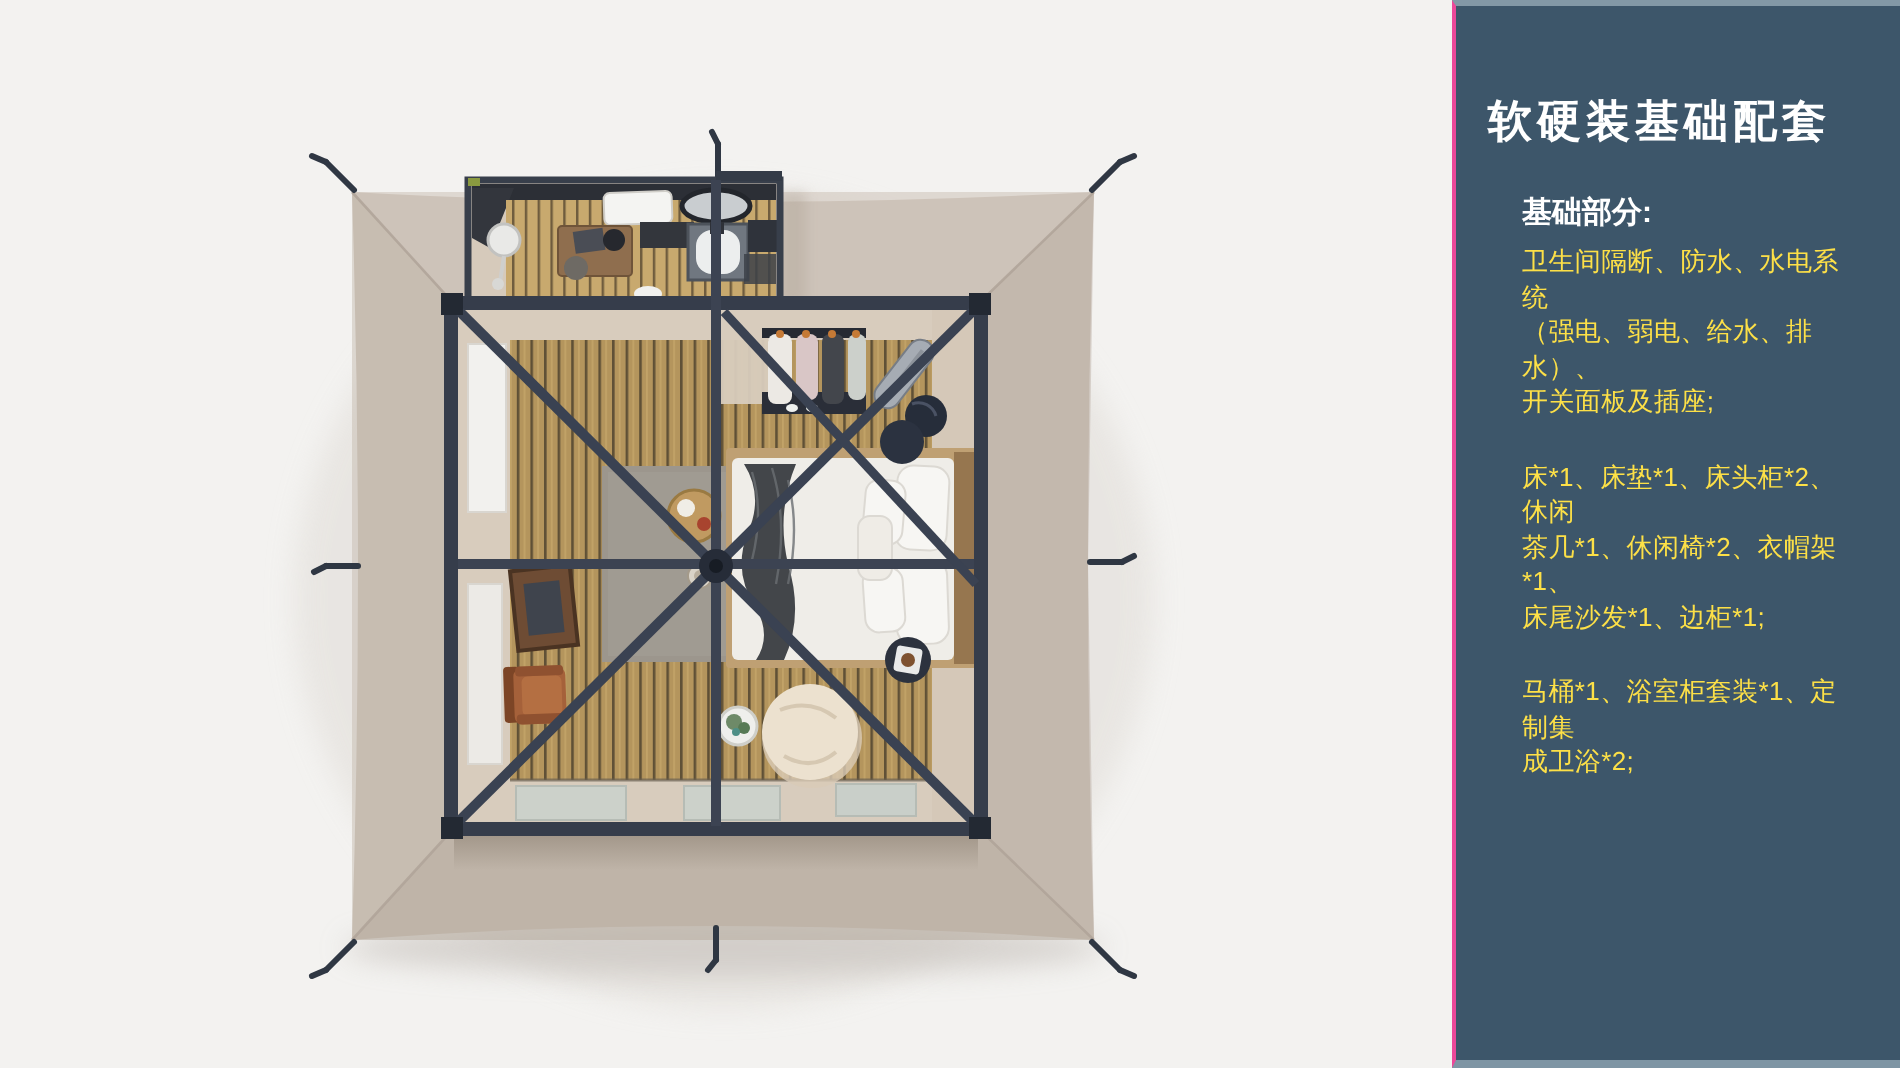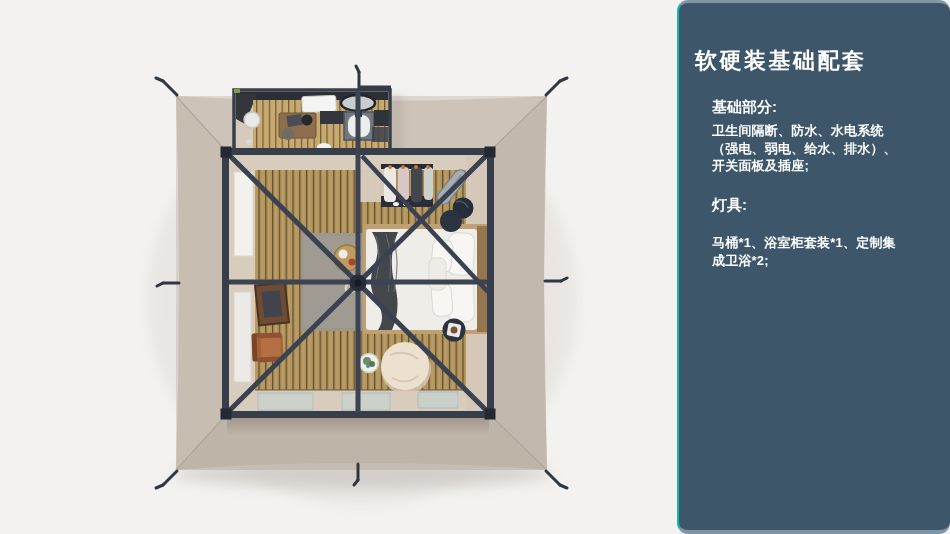--- a/index.html
+++ b/index.html
@@ -1,30 +1,30 @@
 <!DOCTYPE html>
 <html><head>
 <meta charset="utf-8">
 <style>
   html,body{margin:0;padding:0;background:#e9e8e6;}
   .stage{position:relative;width:950px;height:534px;background:#f3f2f0;overflow:hidden;
          font-family:"Liberation Sans",sans-serif;}
   .render-area{position:absolute;left:0;top:0;width:723px;height:534px;}
   .render-area svg{display:block;width:723px;height:534px;}
-  .panel{position:absolute;right:0;top:0;width:273px;height:534px;box-sizing:border-box;
+  .panel{position:absolute;right:0;top:0;width:224px;height:534px;box-sizing:border-box;
          background:#3d566a;color:#ffffff;
-         border-top:3px solid #8398a6;border-bottom:4px solid #7e95a4;border-left:2px solid #14b8a6;border-radius:11px;}
+         border-top:3px solid #8398a6;border-bottom:4px solid #7e95a4;border-left:2px solid #ec4899;}
   .panel h1{margin:44px 12px 0 16px;font-size:22px;line-height:1.25;font-weight:bold;
             letter-spacing:2.5px;white-space:nowrap;}
   .panel .sections{margin:0 30px 0 33px;}
   .panel section{margin-top:20px;}
   .panel section.first{margin-top:22px;}
   .panel h2{margin:0 0 6px 0;font-size:15px;line-height:1.3;font-weight:bold;color:#ffffff;}
-  .panel p{margin:0;font-size:13px;line-height:17.5px;color:#ffffff;white-space:pre-line;
-           letter-spacing:0.2px;font-weight:bold;}
+  .panel p{margin:0;font-size:13px;line-height:17.5px;color:#fde047;white-space:pre-line;
+           letter-spacing:0.2px;}
 </style>
 </head>
 <body>
 
 <div class="stage">
 
   <div class="render-area">
     <svg viewBox="0 0 723 534" xmlns="http://www.w3.org/2000/svg">
       <defs>
         <filter id="soft" x="-50%" y="-50%" width="200%" height="200%">
@@ -243,23 +243,25 @@
   <aside class="panel">
     <h1>软硬装基础配套</h1>
     <div class="sections">
       <section class="first">
         <h2>基础部分:</h2>
         <p>卫生间隔断、防水、水电系统
 （强电、弱电、给水、排水）、
 开关面板及插座;</p>
       </section>
       <section>
+        <p>床*1、床垫*1、床头柜*2、休闲
+茶几*1、休闲椅*2、衣帽架*1、
+床尾沙发*1、边柜*1;</p>
       </section>
       <section>
-        <h2>灯具:</h2>
       </section>
       <section>
         <p>马桶*1、浴室柜套装*1、定制集
 成卫浴*2;</p>
       </section>
 
     </div>
   </aside>
 
 </div>

